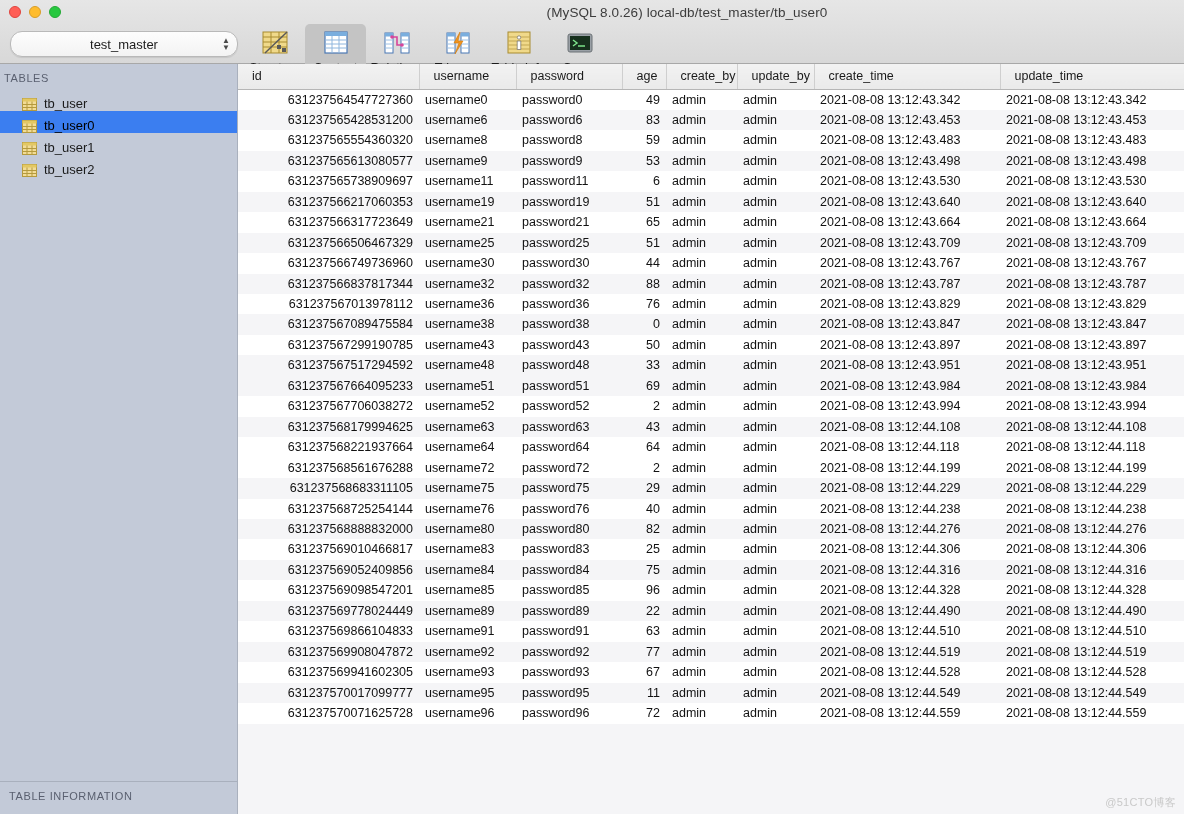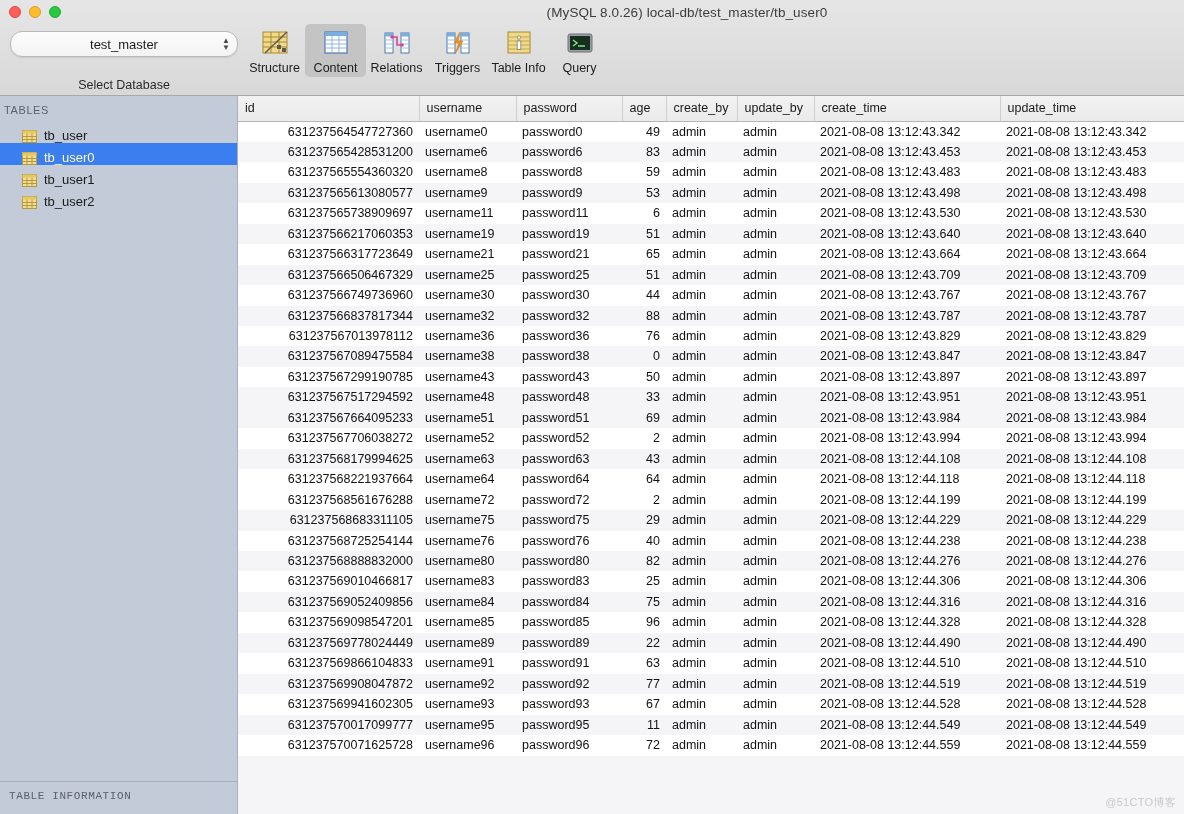--- a/index.html
+++ b/index.html
@@ -17,21 +17,21 @@
     position: relative;
     width: 1184px;
     height: 814px;
     display: flex;
     flex-direction: column;
   }
 
   
   .chrome {
     position: relative;
-    height: 96px;
+    height: 64px;
     background: linear-gradient(to bottom, #e6e6e6 0%, #d8d8d8 100%);
     border-bottom: 1px solid #a8a8a8;
     flex: 0 0 auto;
   }
 
   .traffic {
     position: absolute;
     top: 6px;
     left: 9px;
     display: flex;
@@ -160,34 +160,33 @@
     height: 22px;
     display: flex;
     align-items: flex-end;
     gap: 7px;
     padding-left: 22px;
     font-size: 13px;
     color: #1b1b1b;
   }
   .table-item.selected {
     background: #3b7ef0;
-    color: #fef9c3;
+    color: #000000;
   }
   .tbl-icon { width: 15px; height: 13px; display: block; flex: 0 0 15px; }
 
   .side-footer {
     border-top: 1px solid #a9b0bd;
     padding: 8px 12px 8px 9px;
     font-size: 11px;
     letter-spacing: 0.6px;
     color: #5a6070;
     background: #c3cad8;
     height: 33px;
     flex: 0 0 33px;
-    font-family: Liberation Mono, monospace;
   }
 
   
   .grid-wrap {
     flex: 1 1 auto;
     min-width: 0;
     display: flex;
     flex-direction: column;
     background: #ffffff;
     position: relative;
@@ -202,21 +201,21 @@
   }
   table.grid thead th {
     height: 25px;
     background: linear-gradient(to bottom, #f2f2f2, #eaeaea);
     border-bottom: 1px solid #b6b6b6;
     border-right: 1px solid #cfcfcf;
     font-weight: normal;
     font-size: 12.5px;
     color: #1a1a1a;
     text-align: left;
-    padding: 0 0 0 7px;
+    padding: 0 0 0 14px;
     white-space: nowrap;
     overflow: hidden;
   }
   table.grid thead th:last-child { border-right: none; }
 
   table.grid tbody td {
     height: 20.45px;
     padding: 0 6px;
     color: #121212;
     white-space: nowrap;

